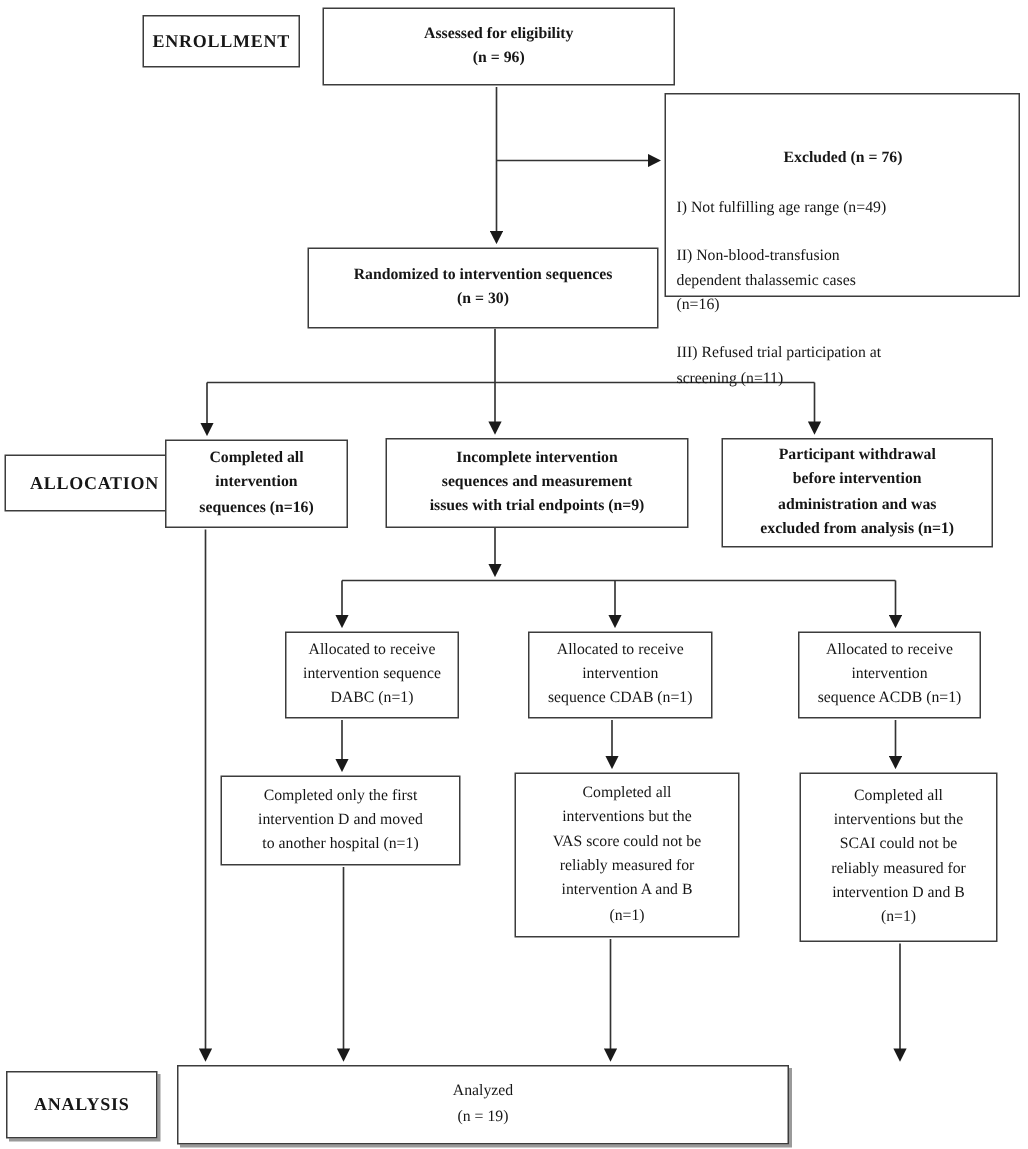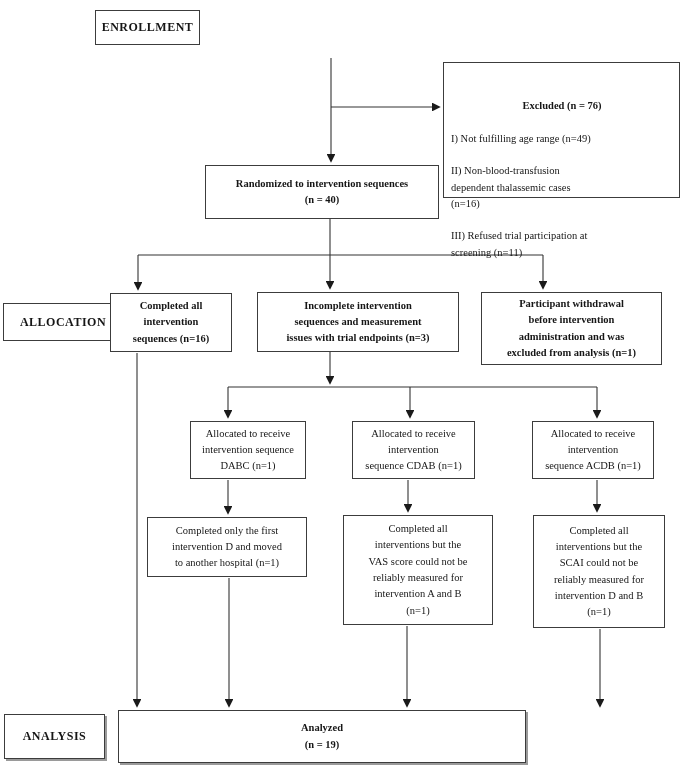--- a/index.html
+++ b/index.html
@@ -56,21 +56,21 @@
   #box-alloc-left  { left: 110px; top: 293px; width: 122px; height: 59px; }
   #box-alloc-mid   { left: 257px; top: 292px; width: 202px; height: 60px; }
   #box-alloc-right { left: 481px; top: 292px; width: 181px; height: 73px; }
   #box-dabc { left: 190px; top: 421px; width: 116px; height: 58px; }
   #box-cdab { left: 352px; top: 421px; width: 123px; height: 58px; }
   #box-acdb { left: 532px; top: 421px; width: 122px; height: 58px; }
   #box-fu1  { left: 147px; top: 517px; width: 160px; height: 60px; }
   #box-fu2  { left: 343px; top: 515px; width: 150px; height: 110px; }
   #box-fu3  { left: 533px; top: 515px; width: 132px; height: 113px; }
   #box-analyzed { left: 118px; top: 710px; width: 408px; height: 53px;
-                  box-shadow: 2px 2px 0 #9a9a9a; font-weight: bold; }
+                  box-shadow: 2px 2px 0 #9a9a9a; }
   line { stroke: #333333; stroke-width: 1.1; }
 </style>
 </head>
 <body>
 
 <div id="canvas">
 
   <svg id="connectors" viewBox="0 0 685 766" xmlns="http://www.w3.org/2000/svg">
     <defs>
       <marker id="arrow" viewBox="0 0 10 10" refX="8" refY="5" markerWidth="8" markerHeight="8" orient="auto-start-reverse">
@@ -94,40 +94,42 @@
     <line x1="597" y1="480" x2="597" y2="511" marker-end="url(#arrow)"></line>
     <line x1="229" y1="578" x2="229" y2="706" marker-end="url(#arrow)"></line>
     <line x1="407" y1="626" x2="407" y2="706" marker-end="url(#arrow)"></line>
     <line x1="600" y1="629" x2="600" y2="706" marker-end="url(#arrow)"></line>
   </svg>
 
   <div class="box stage" id="lbl-enrollment">ENROLLMENT</div>
   <div class="box stage" id="lbl-allocation">ALLOCATION</div>
   <div class="box stage" id="lbl-analysis">ANALYSIS</div>
 
+  <div class="box bold" id="box-assessed">Assessed for eligibility
+(n = 96)</div>
 
   <div class="box" id="box-excluded">
     <div class="exc-title">Excluded (n = 76)</div>
     <div class="exc-item">I) Not fulfilling age range (n=49)</div>
     <div class="exc-item">II) Non-blood-transfusion
 dependent thalassemic cases
 (n=16)</div>
     <div class="exc-item">III) Refused trial participation at
 screening (n=11)</div>
   </div>
 
   <div class="box bold" id="box-randomized">Randomized to intervention sequences
-(n = 40)</div>
+(n = 30)</div>
 
   <div class="box bold" id="box-alloc-left">Completed all
 intervention
 sequences (n=16)</div>
   <div class="box bold" id="box-alloc-mid">Incomplete intervention
 sequences and measurement
-issues with trial endpoints (n=3)</div>
+issues with trial endpoints (n=9)</div>
   <div class="box bold" id="box-alloc-right">Participant withdrawal
 before intervention
 administration and was
 excluded from analysis (n=1)</div>
 
   <div class="box" id="box-dabc">Allocated to receive
 intervention sequence
 DABC (n=1)</div>
   <div class="box" id="box-cdab">Allocated to receive
 intervention

